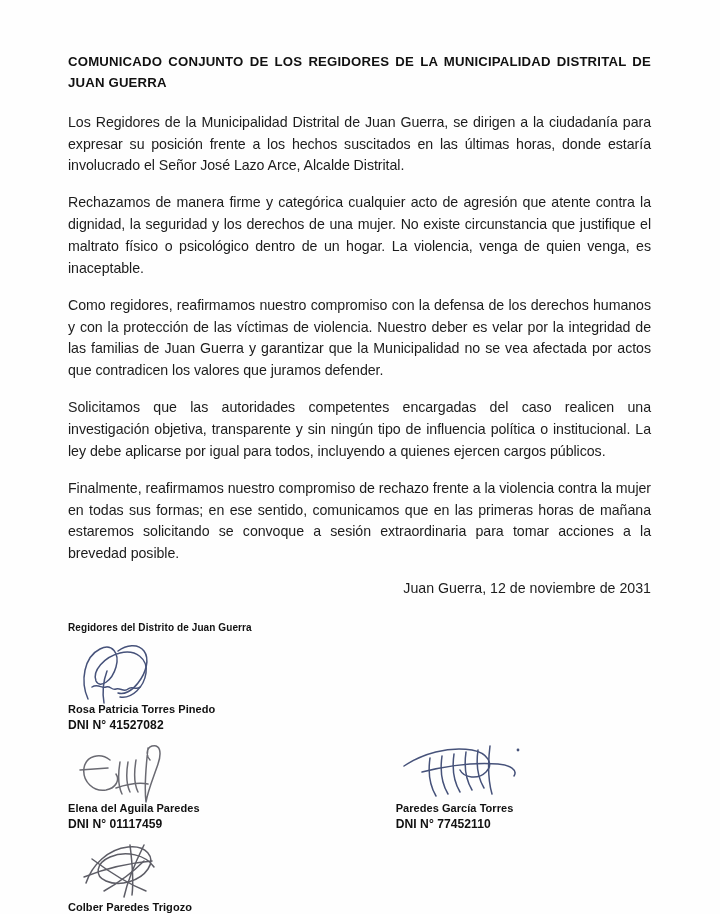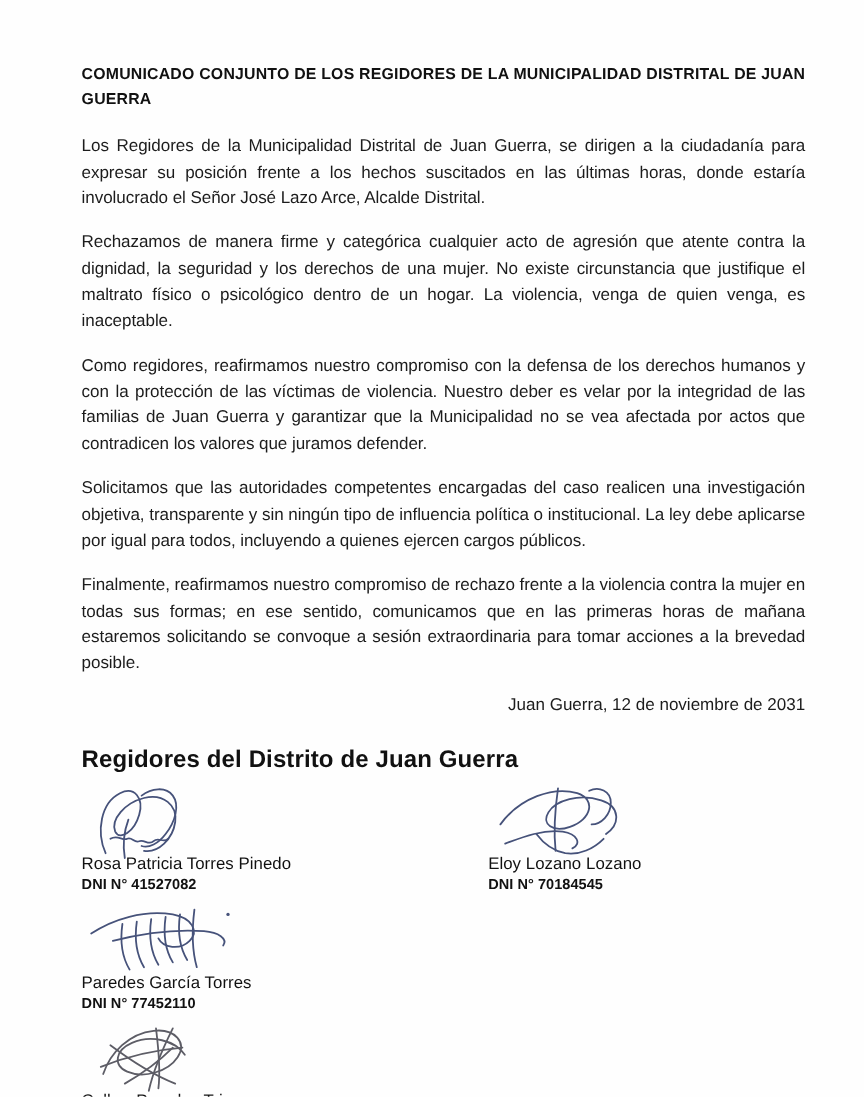--- a/index.html
+++ b/index.html
@@ -16,21 +16,21 @@
     color: #1a1a1a;
     -webkit-font-smoothing: antialiased;
   }
 
   .page {
     position: relative;
     width: 720px;
     height: 914px;
     background: #fefefe;
     box-sizing: border-box;
-    padding: 52px 40px 0 68px;
+    padding: 52px 60px 0 68px;
   }
 
   .doc-title {
     font-size: 13.2px;
     font-weight: bold;
     line-height: 1.58;
     letter-spacing: 0.18px;
     text-align: justify;
     text-align-last: left;
     margin: 0 0 18px 0;
@@ -51,21 +51,21 @@
 
   .dateline {
     font-size: 14.2px;
     text-align: right;
     margin: 11px 0 26px 0;
     padding-right: 9px;
     color: #1c1c1c;
   }
 
   .sign-heading {
-    font-size: 20px;
+    font-size: 10px;
     font-weight: bold;
     color: #111111;
     margin: 0 0 8px 0;
     letter-spacing: 0.1px;
   }
 
   .sig-grid {
     position: relative;
     margin-top: 4px;
   }
@@ -95,22 +95,22 @@
     width: 210px;
     height: 62px;
     pointer-events: none;
   }
   .sig-ink svg { display: block; overflow: visible; }
 
   .sig-name {
     position: absolute;
     left: 0;
     bottom: 22px;
-    font-size: 14px;
-    font-weight: normal;
+    font-size: 11px;
+    font-weight: bold;
     color: #111111;
     letter-spacing: 0.05px;
     white-space: nowrap;
     text-align: center;
   }
   .sig-dni {
     position: absolute;
     left: 0;
     bottom: 5px;
     font-size: 12.1px;
@@ -148,38 +148,40 @@
             <path d="M14 58 C6 40 10 16 26 8 C38 2 46 12 42 26 C38 40 26 48 22 40 C18 30 30 16 46 12 C62 8 74 18 72 32 C70 46 58 58 46 56"></path>
             <path d="M44 10 C52 4 64 2 70 10 C76 18 72 32 64 42 C58 50 50 54 44 52"></path>
             <path d="M18 46 C24 42 28 48 32 46 C36 44 38 50 42 48 C46 46 50 52 54 48 C58 44 62 50 66 46"></path>
             <path d="M33 30 C30 38 28 50 30 62"></path>
           </svg>
         </div>
         <div class="sig-name">Rosa Patricia Torres Pinedo</div>
         <div class="sig-dni">DNI N° 41527082</div>
       </div>
 
-      <div class="sig-cell right">
-        <div class="sig-ink">
-          <svg width="200" height="64" viewBox="0 0 200 64" fill="none" stroke="#46527a" stroke-width="1.5" stroke-linecap="round" stroke-linejoin="round">
-            <path d="M4 34 C20 12 48 2 68 8 C84 13 80 30 62 36 C48 41 38 34 44 24 C50 14 70 8 88 14 C104 19 104 34 92 42"></path>
-            <path d="M78 6 C86 2 96 6 96 16 C96 26 88 34 80 34"></path>
-            <path d="M8 50 C24 44 40 38 56 40 C68 42 72 50 64 54"></path>
-            <path d="M34 42 C40 50 48 56 58 58 C70 60 82 54 90 46"></path>
-            <path d="M52 4 C50 18 48 38 50 56"></path>
-          </svg>
-        </div>
-        <div class="sig-name">Eloy Lozano Lozano</div>
-        <div class="sig-dni">DNI N° 70184545</div>
-      </div>
 
     </div>
 
     <div class="sig-row">
 
+      <div class="sig-cell">
+        <div class="sig-ink">
+          <svg width="200" height="64" viewBox="0 0 200 64" fill="none" stroke="#6a6a72" stroke-width="1.5" stroke-linecap="round" stroke-linejoin="round">
+            <path d="M36 20 C26 12 12 16 10 28 C8 42 20 52 32 50 C42 48 46 40 42 34"></path>
+            <path d="M6 30 L34 28"></path>
+            <path d="M46 22 C44 34 44 46 48 54"></path>
+            <path d="M54 22 C52 34 52 44 56 52"></path>
+            <path d="M62 20 C60 32 60 44 64 52"></path>
+            <path d="M74 8 C72 26 70 46 72 62 C74 50 80 36 84 24 C88 12 86 4 78 6 C72 8 72 16 76 20"></path>
+            <path d="M42 48 C54 44 64 42 74 44"></path>
+          </svg>
+        </div>
+        <div class="sig-name">Elena del Aguila Paredes</div>
+        <div class="sig-dni">DNI N° 01117459</div>
+      </div>
 
       <div class="sig-cell right">
         <div class="sig-ink">
           <svg width="200" height="64" viewBox="0 0 200 64" fill="none" stroke="#46527a" stroke-width="1.5" stroke-linecap="round" stroke-linejoin="round">
             <path d="M2 26 C20 14 46 6 70 10 C86 13 92 24 84 32 C76 40 62 38 58 30"></path>
             <path d="M28 18 C26 32 28 46 34 56"></path>
             <path d="M40 16 C38 30 40 44 46 54"></path>
             <path d="M52 14 C50 28 52 42 58 52"></path>
             <path d="M64 12 C62 26 64 40 70 50"></path>
             <path d="M76 10 C74 24 76 38 82 48"></path>

